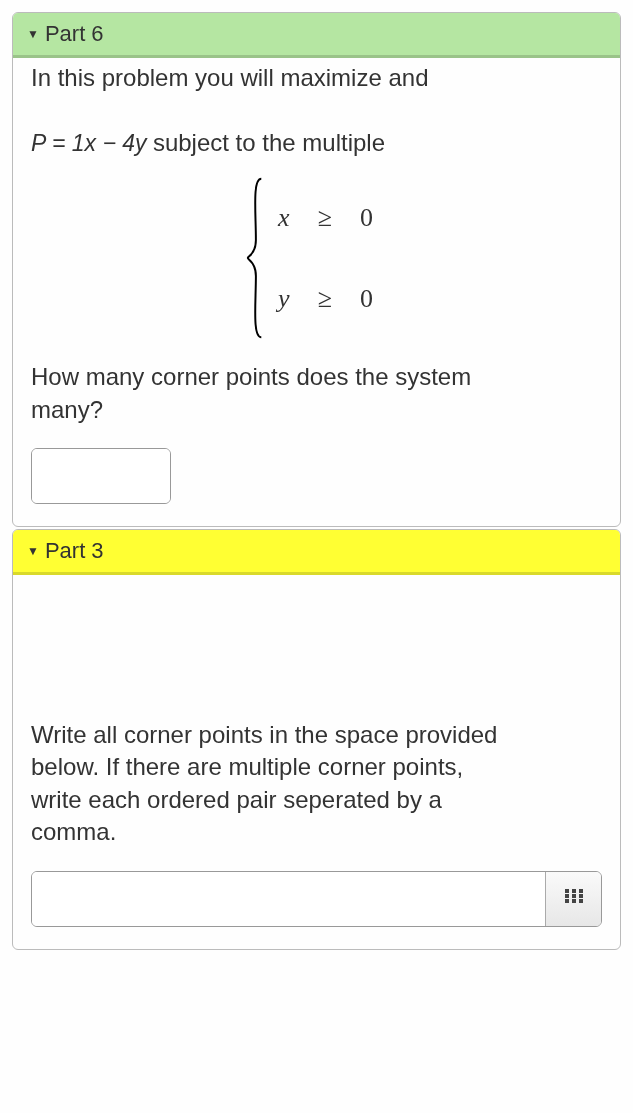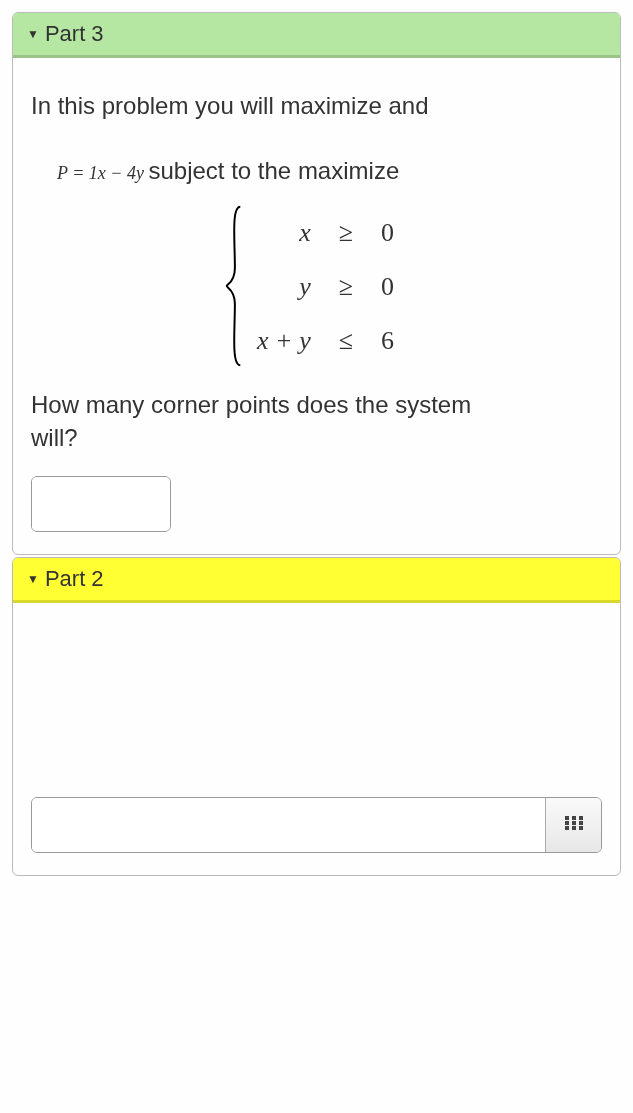--- a/index.html
+++ b/index.html
@@ -21,33 +21,32 @@
     font-size: 22px;
     color: #333;
     display: flex;
     align-items: center;
     gap: 6px;
     border-bottom: 3px solid rgba(0,0,0,0.15);
   }
   .panel-header.green { background: #b5e6a2; }
   .panel-header.yellow { background: #ffff33; }
   .panel-body {
-    padding: 32px 18px 22px 18px;
+    padding: 4px 18px 22px 18px;
     font-size: 24px;
     color: #333;
     line-height: 1.35;
   }
   .disclosure {
     font-size: 12px;
     color: #333;
   }
   .math-obj {
-    font-family: Liberation Serif, serif;
-    font-size: 18px;
-    margin-left: 26px;
+    font-family: Liberation Sans, sans-serif;
+    font-size: 23px;
   }
   .math-obj .it { font-style: italic; }
   .constraints {
     display: flex;
     justify-content: center;
     margin: 18px 0 22px 0;
   }
   .brace-wrap {
     display: flex;
     align-items: stretch;
@@ -105,29 +104,29 @@
     color: #444;
   }
   .spacer-tall { height: 140px; }
 </style>
 </head>
 <body>
 
 <div class="panel">
   <div class="panel-header green">
     <span class="disclosure">▼</span>
-    <span>Part 3</span>
+    <span>Part 6</span>
   </div>
   <div class="panel-body">
     <div>
       <span>In this problem you will maximize and</span><br>
       <br>
       <span class="math-obj">
         <span class="it">P = 1x − 4y</span>
-      </span><span>  subject to the maximize</span><br>
+      </span><span>  subject to the multiple</span><br>
     </div>
 
     <div class="constraints">
       <div class="brace-wrap">
         <span class="brace">
           <svg viewBox="0 0 20 180" preserveAspectRatio="none">
             <path d="M17 2 C7 2 11 40 11 70 C11 86 2 88 2 90 C2 92 11 94 11 110 C11 140 7 178 17 178" stroke="#000" stroke-width="2.2" fill="none"></path>
           </svg>
         </span>
         <table class="ctable">
@@ -135,51 +134,52 @@
               <tr>
             <td class="left">x</td>
             <td>≥</td>
             <td class="right">0</td>
           </tr>
           <tr>
             <td class="left">y</td>
             <td>≥</td>
             <td class="right">0</td>
           </tr>
-          <tr>
-            <td class="left">x + y</td>
-            <td>≤</td>
-            <td class="right">6</td>
-          </tr>
         </tbody>
           </table>
       </div>
     </div>
 
     <div class="question">
       <span>How many corner points does the system</span><br>
-      <span>will?</span>
+      <span>many?</span>
     </div>
 
     <div class="input-row">
       <div class="answer-wrap small">
         <input class="answer-input" type="text" value="" style="">
 
       </div>
     </div>
   </div>
 </div>
 
 <div class="panel">
   <div class="panel-header yellow">
     <span class="disclosure">▼</span>
-    <span>Part 2</span>
+    <span>Part 3</span>
   </div>
   <div class="panel-body">
     <div class="spacer-tall"></div>
+    <div>
+      <span>Write all corner points in the space provided</span><br>
+      <span>below. If there are multiple corner points,</span><br>
+      <span>write each ordered pair seperated by a</span><br>
+      <span>comma.</span>
+    </div>
 
     <div class="input-row">
       <div class="answer-wrap wide">
         <input class="answer-input" type="text" value="" style="">
         <div class="keypad-btn">
           <span>
             <svg width="20" height="16" viewBox="0 0 20 16">
               <rect x="1" y="1" width="4" height="4" fill="#444"></rect>
                 <rect x="8" y="1" width="4" height="4" fill="#444"></rect>
                 <rect x="15" y="1" width="4" height="4" fill="#444"></rect>

